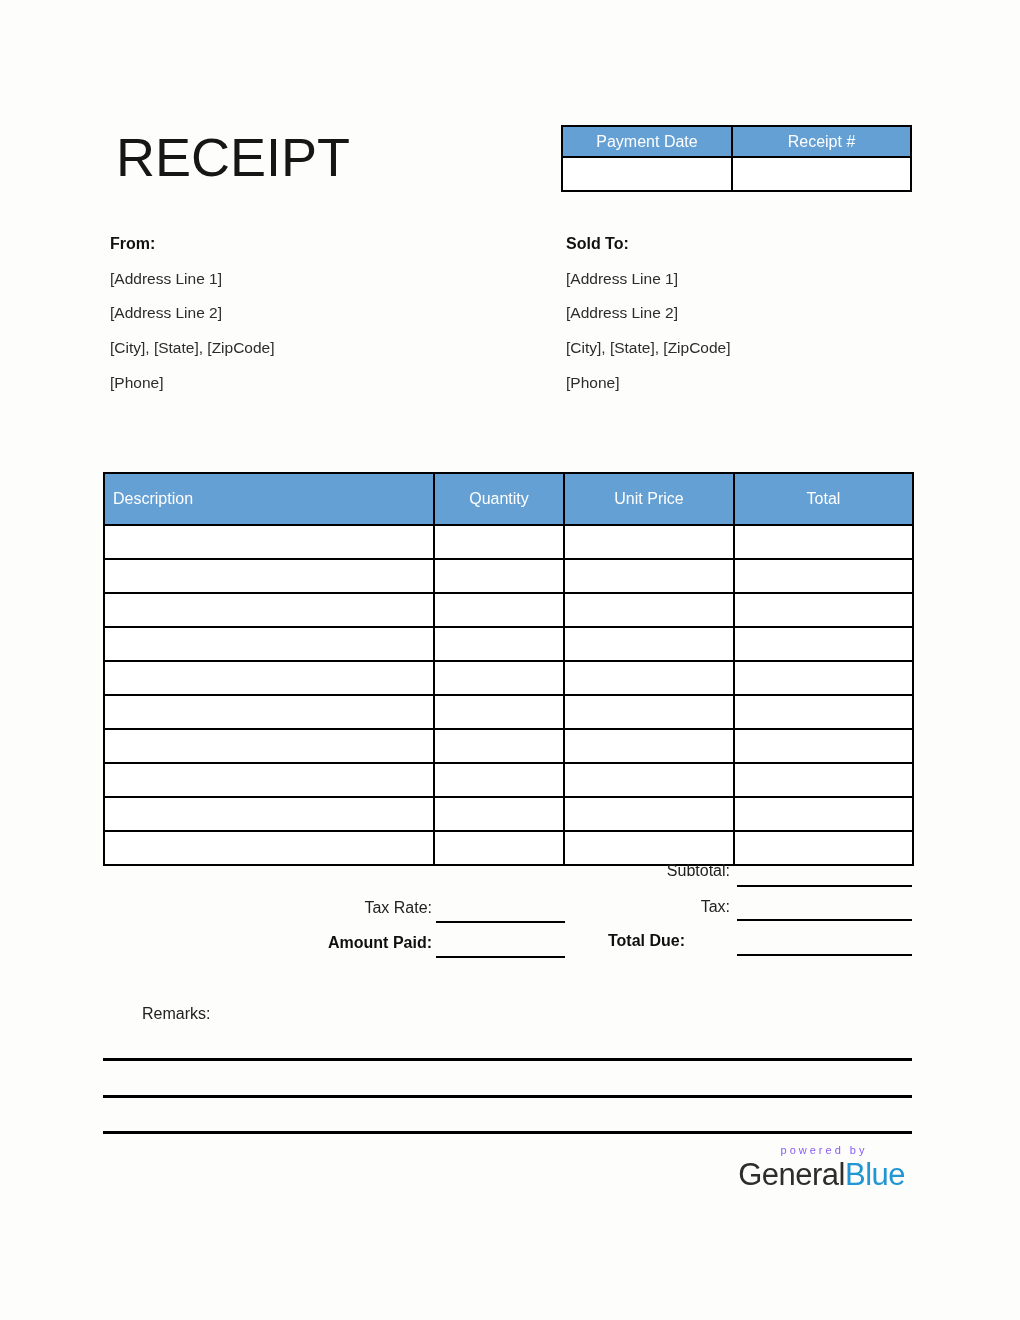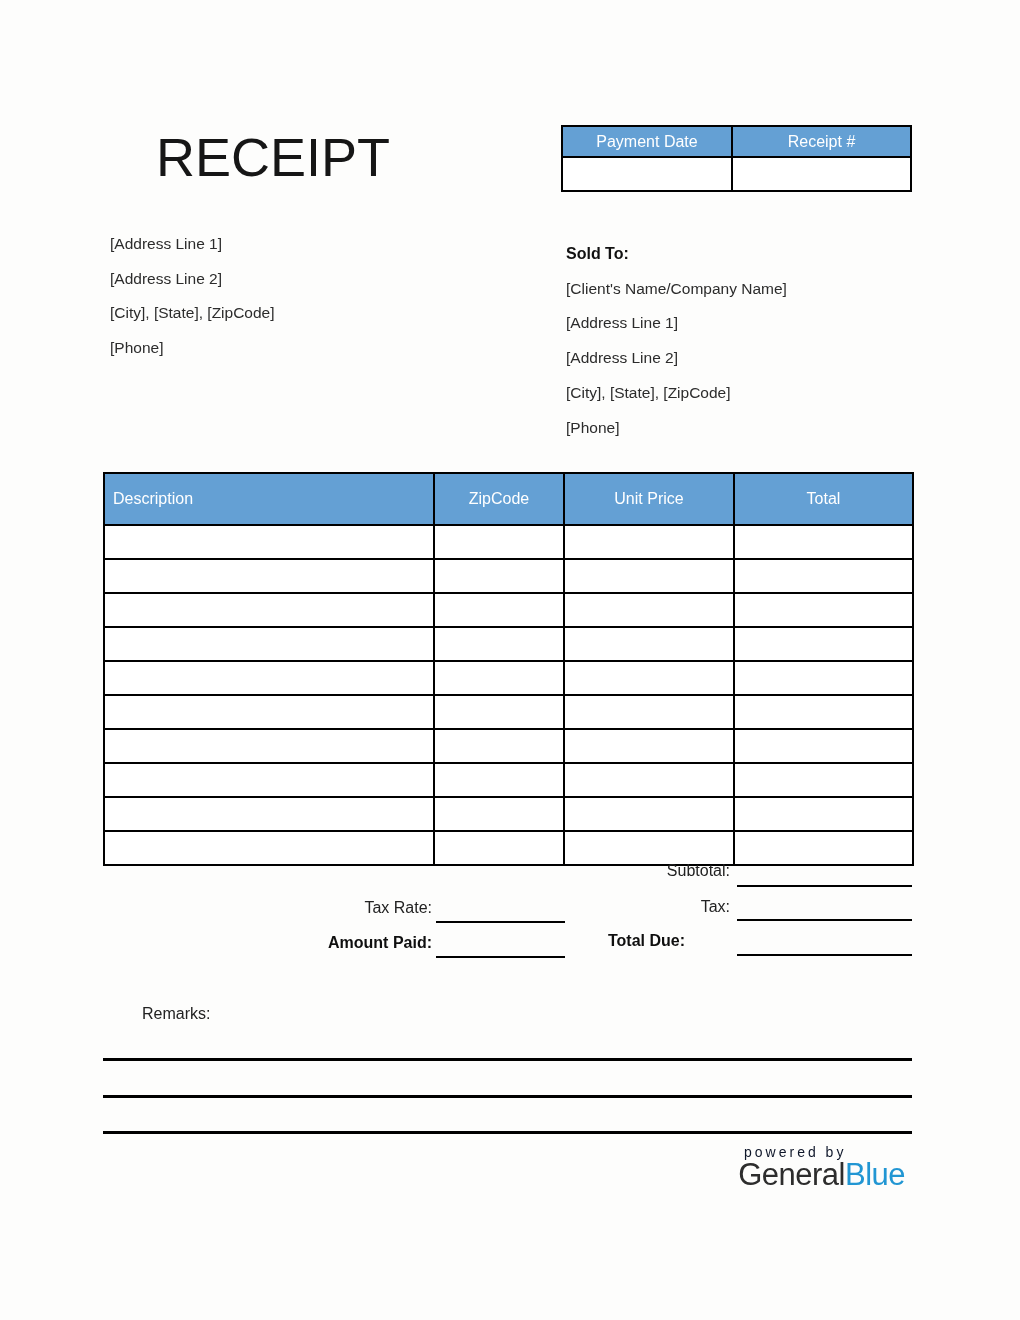--- a/index.html
+++ b/index.html
@@ -24,21 +24,20 @@
   }
   .abs{position:absolute;}
 
   
   .title{
     left:116px; top:126px;
     font-size:54px;
     font-weight:500;
     letter-spacing:0px;
     color:#161616;
-    margin-left:40px;
   }
 
   
   table{border-collapse:collapse;}
   .info-table{
     left:561px; top:125px;
     width:351px;
     table-layout:fixed;
   }
   .info-table th, .info-table td{
@@ -90,21 +89,21 @@
     font-size:15.5px;
     line-height:34.7px;
     color:#2c2c2c;
   }
   .addr .addr-head{
     font-weight:bold;
     font-size:16px;
     color:#111;
   }
   .addr-from{left:110px;}
-  .addr-sold{left:566px;margin-top:10px;}
+  .addr-sold{left:566px;}
 
   
   .t-label{
     font-size:16px;
     text-align:right;
     color:#222;
     white-space:nowrap;
   }
   .t-label.bold{font-weight:bold;color:#0f0f0f;}
   .fill-line{
@@ -123,23 +122,24 @@
     left:103px;
     width:809px;
     border-bottom:3px solid var(--line);
     height:0;
   }
 
   
   .powered{
     left:744px; top:1144px;
     width:160px;
-    font-size:14px;
+    text-align:center;
+    font-size:11px;
     letter-spacing:3px;
-    color:#0f172a;
+    color:#8b5cf6;
   }
   .brand{
     left:703px; top:1157px;
     width:202px;
     text-align:right;
     font-size:31px;
     letter-spacing:-0.5px;
     color:#2d2d2d;
   }
   .brand .blue{color:#2196d3;}
@@ -164,46 +164,46 @@
     </thead>
     <tbody>
       <tr>
         <td></td>
         <td></td>
       </tr>
     </tbody>
   </table>
 
   <div class="abs addr addr-from">
+    <div class="addr-head">From:</div>
     <div>[Address Line 1]</div>
     <div>[Address Line 2]</div>
     <div>[City], [State], [ZipCode]</div>
     <div>[Phone]</div>
   </div>
 
   <div class="abs addr addr-sold">
     <div class="addr-head">Sold To:</div>
-    <div>[Client's Name/Company Name]</div>
     <div>[Address Line 1]</div>
     <div>[Address Line 2]</div>
     <div>[City], [State], [ZipCode]</div>
     <div>[Phone]</div>
   </div>
 
   <table class="abs items-table">
     <colgroup>
       <col style="width:330px">
         <col style="width:130px">
         <col style="width:170px">
         <col style="width:179px">
     </colgroup>
     <thead>
       <tr>
         <th>Description</th>
-        <th>ZipCode</th>
+        <th>Quantity</th>
         <th>Unit Price</th>
         <th>Total</th>
       </tr>
     </thead>
     <tbody>
         <tr>
           <td></td>
           <td></td>
           <td></td>
           <td></td>

